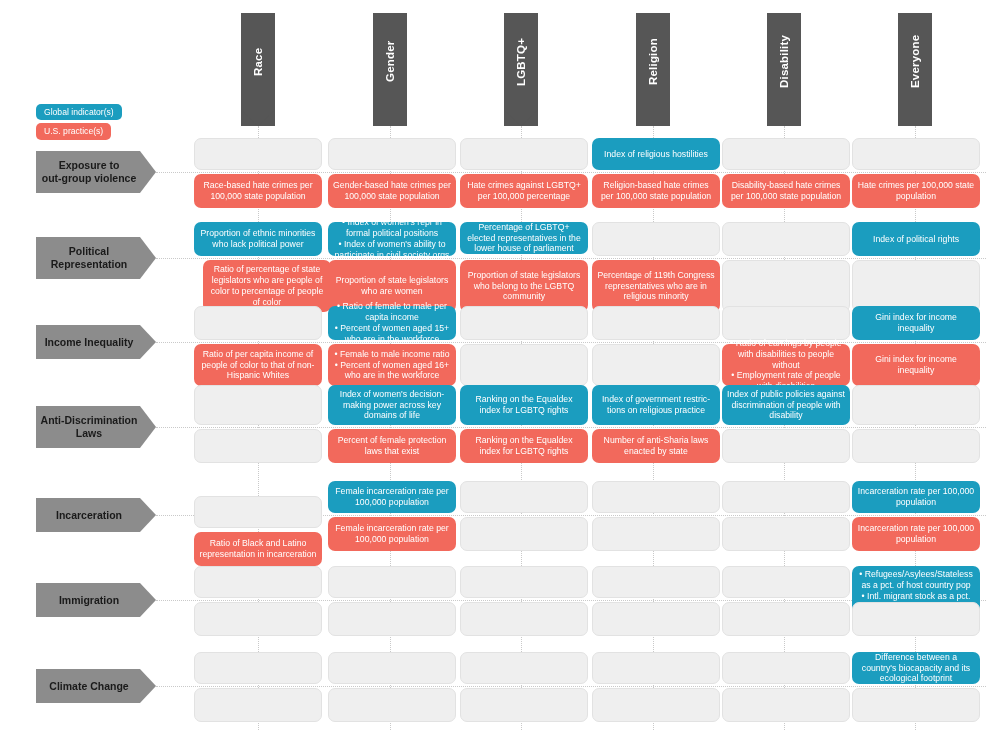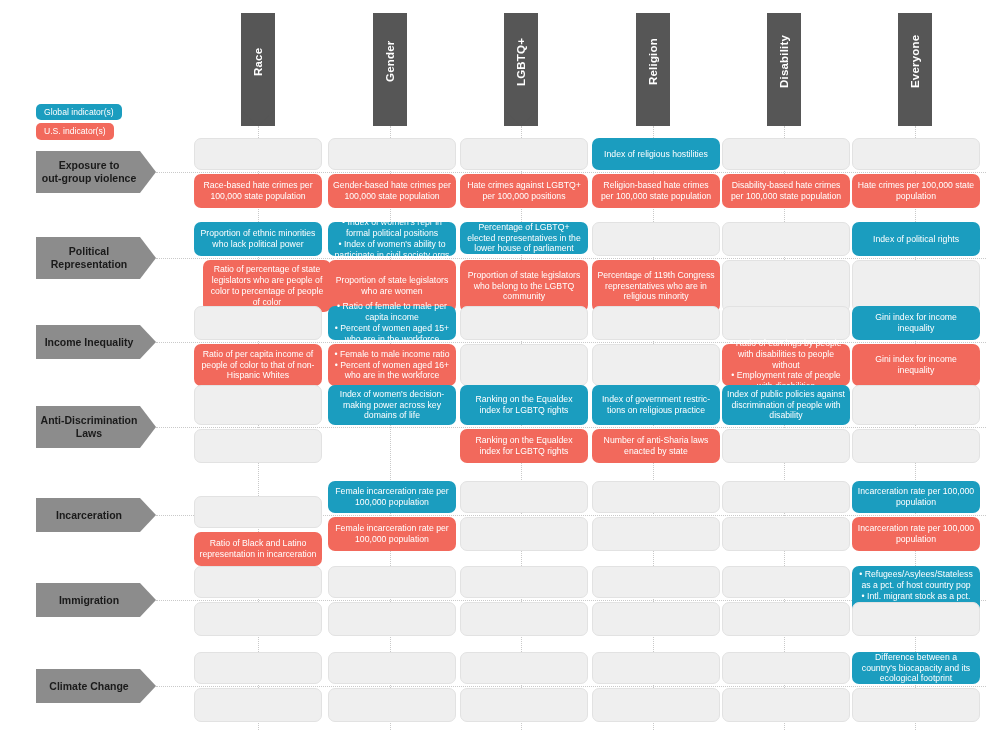--- a/index.html
+++ b/index.html
@@ -122,21 +122,21 @@
       <div class="tip"></div>
     </div>
     <div class="col-head" style="left: 898px; top: 13px;">
       <div class="bar" style="height: 97px;">
         <div class="label">Everyone</div>
       </div>
       <div class="tip"></div>
     </div>
     <div class="legend">
       <span class="chip global">Global indicator(s)</span>
-      <span class="chip us">U.S. indicator(s)</span>
+      <span class="chip us">U.S. practice(s)</span>
     </div>
     <div class="row-label tall" style="left: 36px; width: 120px; top: 151px;">
       <span style="white-space: pre-line;">Exposure to
 out-group violence</span>
     </div>
     <div class="row-label tall" style="left: 36px; width: 120px; top: 237px;">
       <span style="white-space: pre-line;">Political
 Representation</span>
     </div>
     <div class="row-label" style="left: 36px; width: 120px; top: 325px;">
@@ -169,21 +169,21 @@
       </div>
       <div class="box red" style="top: 36px; height: 34px;">
         <span class="txt">Gender-based hate crimes per 100,000 state population</span>
       </div>
     </div>
     <div class="cell" style="left: 460px; width: 128px; top: 138px; height: 70px;">
       <div class="box empty" style="top: 0px; height: 32px;">
         <span class="txt"></span>
       </div>
       <div class="box red" style="top: 36px; height: 34px;">
-        <span class="txt">Hate crimes against LGBTQ+ per 100,000 positions</span>
+        <span class="txt">Hate crimes against LGBTQ+ per 100,000 percentage</span>
       </div>
     </div>
     <div class="cell" style="left: 592px; width: 128px; top: 138px; height: 70px;">
       <div class="box blue" style="top: 0px; height: 32px;">
         <span class="txt">Index of religious hostilities</span>
       </div>
       <div class="box red" style="top: 36px; height: 34px;">
         <span class="txt">Religion-based hate crimes per 100,000 state population</span>
       </div>
     </div>
@@ -308,20 +308,23 @@
         <span class="txt"></span>
       </div>
       <div class="box empty" style="top: 44px; height: 34px;">
         <span class="txt"></span>
       </div>
     </div>
     <div class="cell" style="left: 328px; width: 128px; top: 385px; height: 78px;">
       <div class="box blue" style="top: 0px; height: 40px;">
         <span class="txt">Index of women's decision-making power across key domains of life</span>
       </div>
+      <div class="box red" style="top: 44px; height: 34px;">
+        <span class="txt">Percent of female protection laws that exist</span>
+      </div>
     </div>
     <div class="cell" style="left: 460px; width: 128px; top: 385px; height: 78px;">
       <div class="box blue" style="top: 0px; height: 40px;">
         <span class="txt">Ranking on the Equaldex index for LGBTQ rights</span>
       </div>
       <div class="box red" style="top: 44px; height: 34px;">
         <span class="txt">Ranking on the Equaldex index for LGBTQ rights</span>
       </div>
     </div>
     <div class="cell" style="left: 592px; width: 128px; top: 385px; height: 78px;">

